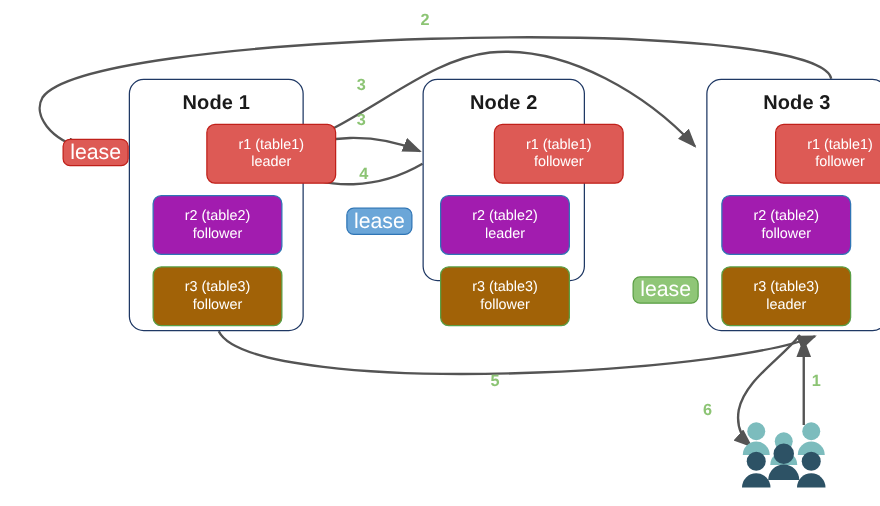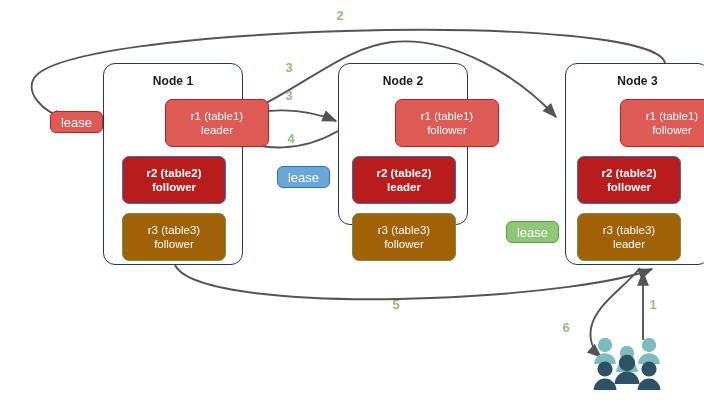--- a/index.html
+++ b/index.html
@@ -30,51 +30,51 @@
     box-sizing: border-box;
     border: 1.6px solid #1f3864;
     border-radius: 12px;
     background: #ffffff;
   }
   .node-title {
     position: absolute;
     left: 0;
     right: 0;
     text-align: center;
-    font-size: 12px;
+    font-size: 16px;
     font-weight: bold;
     color: #1a1a1a;
     letter-spacing: 0.1px;
   }
   .replica {
     position: absolute;
     box-sizing: border-box;
     border-radius: 7px;
     display: flex;
     flex-direction: column;
     align-items: center;
     justify-content: center;
     color: #ffffff;
     font-size: 11.5px;
     line-height: 14px;
     text-align: center;
   }
   .replica-red   { background: #dd5a55; border: 1.6px solid #c0201a; margin-left: 43px; }
-  .replica-blue  { background: #b91c1c; border: 1.6px solid #2f75b5; font-weight: bold; }
+  .replica-blue  { background: #a21caf; border: 1.6px solid #2f75b5; }
   .replica-green { background: #a16207; border: 1.6px solid #5a9e44; }
 
   .lease {
     position: absolute;
     box-sizing: border-box;
     border-radius: 6px;
     display: flex;
     align-items: center;
     justify-content: center;
     color: #ffffff;
-    font-size: 13px;
+    font-size: 17px;
   }
   .lease-red   { background: #dd5a55; border: 1.6px solid #c0201a; }
   .lease-blue  { background: #6ba6d8; border: 1.6px solid #2f75b5; }
   .lease-green { background: #8fc677; border: 1.6px solid #5a9e44; }
 
   .step-label {
     position: absolute;
     color: #8cc474;
     font-size: 13px;
     font-weight: bold;

